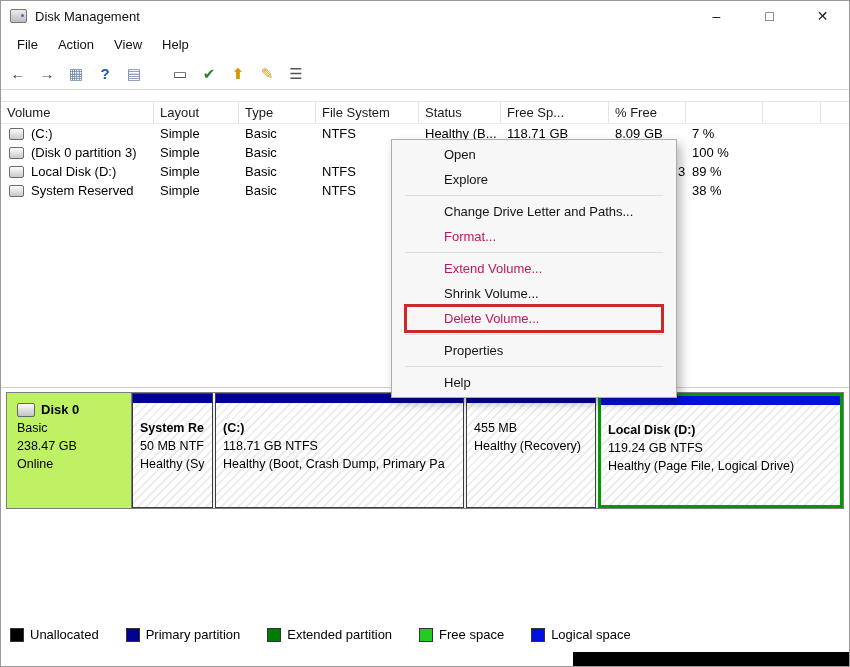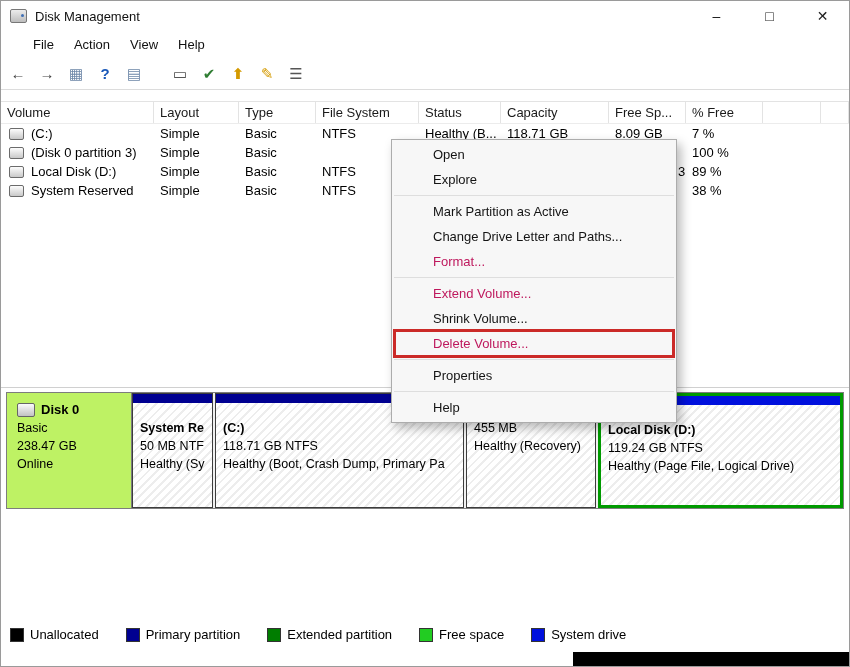--- a/index.html
+++ b/index.html
@@ -9,21 +9,21 @@
   
   .titlebar{position:absolute;top:0;left:0;right:0;height:30px;display:flex;align-items:center;background:#fff;}
   .app-icon{width:15px;height:12px;margin-left:9px;border:1px solid #777;border-radius:2px;
     background:linear-gradient(#ececec,#bdbdbd);position:relative;}
   .app-icon::after{content:"";position:absolute;right:2px;top:4px;width:3px;height:3px;background:#3f6fb5;border-radius:50%;}
   .title{margin-left:8px;font-size:13px;color:#111;}
   .controls{margin-left:auto;display:flex;height:30px;}
   .ctrl{width:53px;display:flex;align-items:center;justify-content:center;font-size:14px;color:#222;cursor:default;}
 
   
-  .menubar{position:absolute;top:30px;left:16px;right:0;height:27px;display:flex;align-items:center;padding-left:6px;font-size:13px;color:#111;}
+  .menubar{position:absolute;top:30px;left:0;right:0;height:27px;display:flex;align-items:center;padding-left:6px;font-size:13px;color:#111;}
   .mb-item{padding:0 10px;}
 
   
   .toolbar{position:absolute;top:57px;left:0;right:0;height:31px;display:flex;align-items:center;
     padding-left:7px;gap:9px;border-bottom:1px solid #dcdcdc;}
   .tb-icon{width:20px;height:20px;display:flex;align-items:center;justify-content:center;font-size:15px;font-weight:bold;}
   .tb-sep{width:8px;height:1px;}
 
   
   .listview{position:absolute;top:100px;left:0;right:0;height:286px;border-top:1px solid #e3e3e3;background:#fff;}
@@ -56,21 +56,21 @@
     background:repeating-linear-gradient(135deg,#ffffff 0px,#ffffff 4px,#ededed 4px,#ededed 6px);}
   .p-title{font-weight:bold;}
 
   
   .legend{position:absolute;top:621px;left:0;right:0;height:25px;display:flex;align-items:center;padding-left:9px;background:#fff;font-size:13px;color:#000;}
   .lg-item{display:flex;align-items:center;margin-right:27px;}
   .swatch{width:12px;height:12px;border:1px solid #333;margin-right:6px;flex:none;}
 
   
   .context-menu{position:absolute;left:390px;top:138px;width:286px;background:#f7f7f7;border:1px solid #acacac;
-    box-shadow:4px 5px 10px rgba(0,0,0,0.28);padding:2px 0;z-index:20;box-sizing:border-box;}
+    box-shadow:4px 5px 10px rgba(0,0,0,0.28);padding:2px 11px;z-index:20;box-sizing:border-box;}
   .cm-item{position:relative;height:25px;line-height:25px;padding-left:41px;font-size:13px;color:#141414;}
   .cm-item.disabled{color:#be185d;}
   .cm-sep{height:1px;background:#dedede;margin:3px 2px;}
   .red-frame{position:absolute;left:1px;right:1px;top:-2px;bottom:-2px;border:3px solid #cb2a28;pointer-events:none;box-sizing:border-box;}
 
   .bottom-strip{position:absolute;right:0;bottom:0;width:276px;height:14px;background:#000;z-index:30;}
 </style>
 </head>
 <body>
 
@@ -107,21 +107,20 @@
       <div class="tb-icon" style="color: rgb(85, 85, 85);">☰</div>
     </div>
 
   <div class="listview">
     <div class="lv-header">
         <div class="hcell">Volume</div>
         <div class="hcell">Layout</div>
         <div class="hcell">Type</div>
         <div class="hcell">File System</div>
         <div class="hcell">Status</div>
-        <div class="hcell">Capacity</div>
         <div class="hcell">Free Sp...</div>
         <div class="hcell">% Free</div>
         <div class="hcell"></div>
         <div class="hcell"></div>
       </div>
     <div class="lv-body">
         <div class="lv-row">
           <div class="cell">
             <span class="vol-icon"></span>
             <span>(C:)</span>
@@ -244,29 +243,28 @@
       <div class="lg-item">
         <span class="swatch" style="background: rgb(0, 125, 0);"></span>
         <span>Extended partition</span>
       </div>
       <div class="lg-item">
         <span class="swatch" style="background: rgb(34, 204, 34);"></span>
         <span>Free space</span>
       </div>
       <div class="lg-item">
         <span class="swatch" style="background: rgb(0, 16, 221);"></span>
-        <span>System drive</span>
+        <span>Logical space</span>
       </div>
     </div>
 
   <div class="context-menu">
       <div class="cm-item">Open</div>
       <div class="cm-item">Explore</div>
       <div class="cm-sep"></div>
-      <div class="cm-item">Mark Partition as Active</div>
       <div class="cm-item">Change Drive Letter and Paths...</div>
       <div class="cm-item disabled">Format...</div>
       <div class="cm-sep"></div>
       <div class="cm-item disabled">Extend Volume...</div>
       <div class="cm-item">Shrink Volume...</div>
       <div class="cm-item disabled">Delete Volume...<div class="red-frame" style="border-color: rgb(203, 42, 40);"></div></div>
       <div class="cm-sep"></div>
       <div class="cm-item">Properties</div>
       <div class="cm-sep"></div>
       <div class="cm-item">Help</div>

